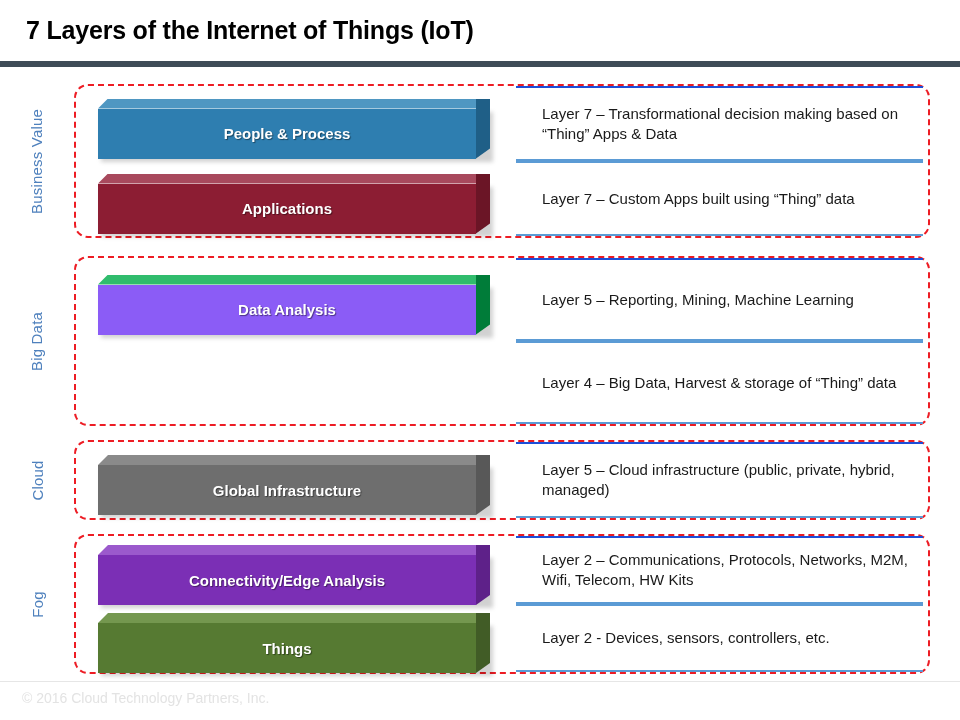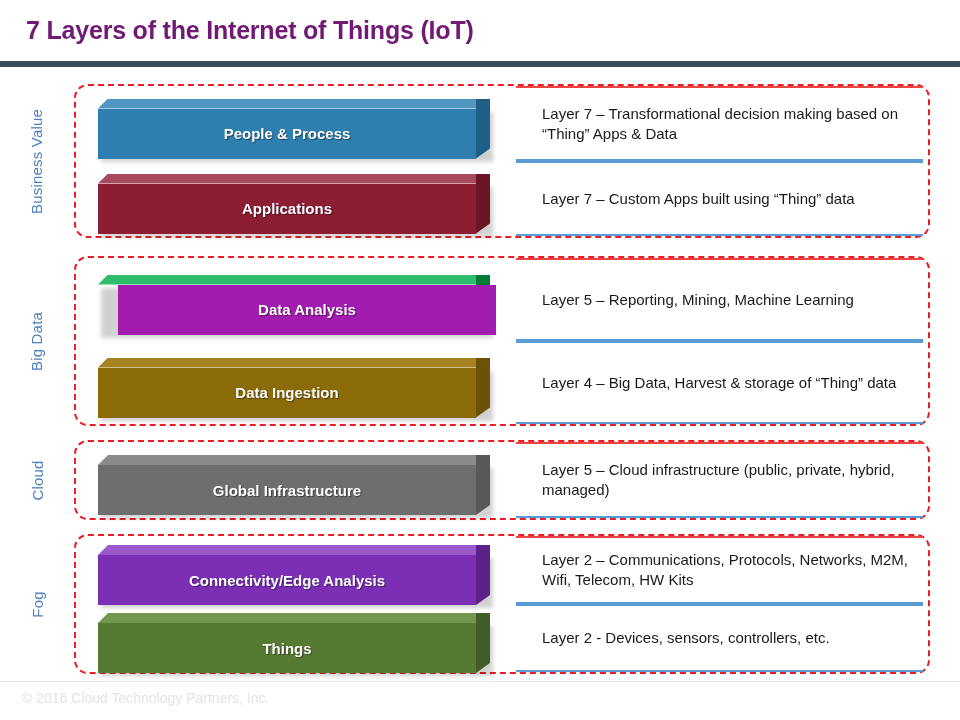--- a/index.html
+++ b/index.html
@@ -15,21 +15,21 @@
     position: relative;
   }
 
   
   #slide-title {
     position: absolute;
     left: 26px;
     top: 16px;
     font-size: 25px;
     font-weight: bold;
-    color: #701a75;
+    color: #000000;
     letter-spacing: -0.2px;
     white-space: nowrap;
   }
   #title-rule {
     position: absolute;
     left: 0;
     top: 61px;
     width: 960px;
     height: 6px;
     background: #3e4c57;
@@ -131,21 +131,21 @@
   }
 
   
   .desc {
     position: absolute;
     left: 440px;
     right: 5px;
     top: 0;
     bottom: 0;
     box-sizing: border-box;
-    border-top: 2px solid #ef4444;
+    border-top: 2px solid #1d4ed8;
     border-bottom: 2px solid #5b9bd5;
     display: flex;
     align-items: center;
     padding: 0 6px 0 26px;
   }
   .layer-row.bottom .desc { border-top: 2px solid #5b9bd5; }
   .desc-text {
     font-size: 15px;
     line-height: 1.33;
     color: #1a1a1a;
@@ -204,33 +204,27 @@
     </div>
     <div class="side-label" style="top: 256px; height: 170px;">
       <span>Big Data</span>
     </div>
     <div class="group" style="top: 256px; height: 170px;">
       <div class="layer-row top">
         <div class="block3d">
           <div class="blk-shadow"></div>
           <div class="blk-top" style="background: rgb(48, 188, 109);"></div>
           <div class="blk-side" style="background: rgb(0, 124, 57);"></div>
-          <div class="blk-front" style="background: #a21caf; margin-left: 20px;">Data Analysis</div>
+          <div class="blk-front" style="background: #8b5cf6;">Data Analysis</div>
         </div>
         <div class="desc">
           <div class="desc-text">Layer 5 – Reporting, Mining, Machine Learning</div>
         </div>
       </div>
       <div class="layer-row bottom">
-        <div class="block3d">
-          <div class="blk-shadow"></div>
-          <div class="blk-top" style="background: rgb(163, 130, 31);"></div>
-          <div class="blk-side" style="background: rgb(107, 82, 6);"></div>
-          <div class="blk-front" style="background: rgb(139, 107, 8);">Data Ingestion</div>
-        </div>
         <div class="desc">
           <div class="desc-text">Layer 4 – Big Data, Harvest &amp; storage of “Thing” data</div>
         </div>
       </div>
     </div>
     <div class="side-label" style="top: 440px; height: 80px;">
       <span>Cloud</span>
     </div>
     <div class="group" style="top: 440px; height: 80px;">
       <div class="layer-row full">

